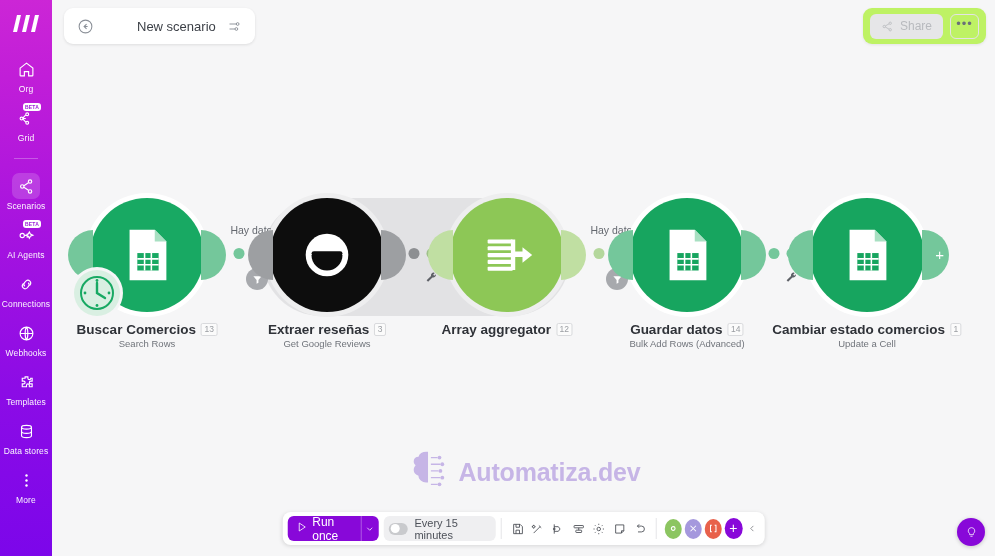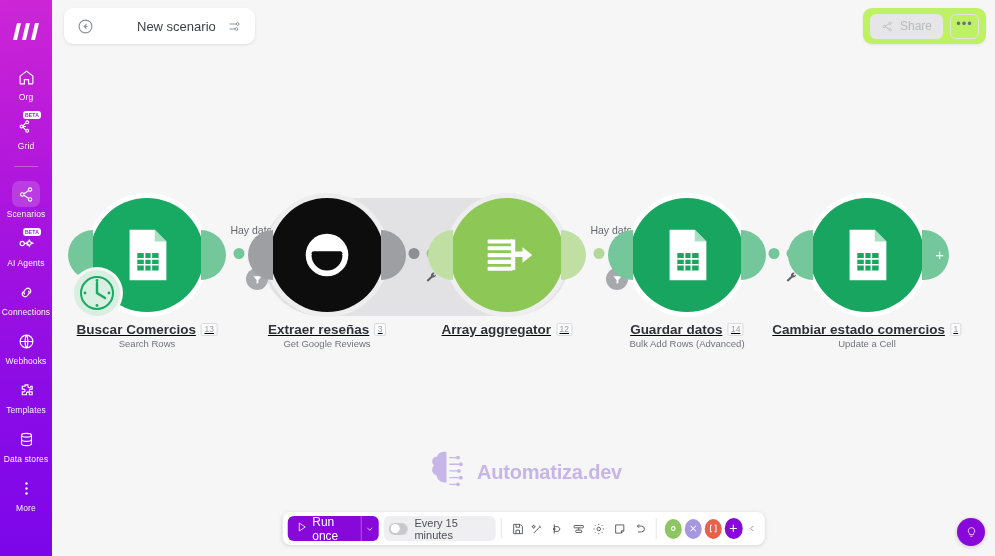--- a/index.html
+++ b/index.html
@@ -10,21 +10,21 @@
     background: #f7f7f8;
   }
   #app { position: relative; width: 995px; height: 556px; }
 
   
   .sidebar {
     position: absolute; left: 0; top: 0;
     width: 52px; height: 556px;
     background: linear-gradient(178deg, #cc26d6 0%, #c11ed8 14%, #a312e0 45%, #8c0ce6 70%, #7c06ea 100%);
     display: flex; flex-direction: column; align-items: center;
-    padding-top: 16px;
+    padding-top: 8px;
     z-index: 40;
   }
   .logo { width: 36px; height: 30px; display:flex; align-items:center; justify-content:center; margin-bottom: 18px; }
   .logo svg { width: 26px; height: 17px; }
   .nav-item {
     width: 52px; display: flex; flex-direction: column;
     align-items: center; justify-content: center;
     margin-bottom: 11px; cursor: pointer; position: relative;
   }
   .nav-icon {
@@ -130,21 +130,21 @@
     position:absolute; right:-25px; top:32px; width:27px; height:50px;
     background:#74c79b; border-radius: 0 25px 25px 0;
     display:flex; align-items:center; justify-content:flex-end; padding-right:5px;
     color:#fff; font-size:15px; line-height:14px; cursor:pointer;
   }
 
   .node-label {
     position: absolute; top: 124px; left: 50%; transform: translateX(-50%);
     white-space: nowrap; text-align: center;
   }
-  .nl-row { display:flex; align-items:center; gap:5px; justify-content:center;text-decoration:underline; }
+  .nl-row { display:flex; align-items:center; gap:5px; justify-content:center; }
   .nl-title { font-size: 13.5px; font-weight: bold; color: #2f3238; }
   .nl-badge {
     font-size: 8.5px; color: #9a9da2; border: 1px solid #d9dadd;
     border-radius: 2px; padding: 0 2.5px; line-height: 11px; background:#fbfbfb;
   }
   .nl-sub { font-size: 9.5px; color: #70747b; margin-top: 1px; }
 
   
   .conn { position: absolute; top: 8px; height: 114px; }
   .conn-label {
@@ -166,21 +166,21 @@
     position: absolute; top: 72px; left: 50%; transform: translateX(-50%);
     width: 14px; height: 14px;
   }
   .wrench svg { width: 13px; height: 13px; fill: #5e6167; }
 
   
   .watermark {
     position: absolute; left: 50%; top: 448px; transform: translateX(-50%);
     display: flex; align-items: center; gap: 10px; opacity: .95;
   }
-  .wm-text { font-size: 20px; font-weight: bold; color: #c4b2e6; letter-spacing: -0.2px; }
+  .wm-text { font-size: 25px; font-weight: bold; color: #c4b2e6; letter-spacing: -0.2px; }
   .wm-logo svg { width: 42px; height: 44px; }
 
   
   .toolbar {
     position: absolute; left: 50%; bottom: 11px; transform: translateX(-50%);
     height: 33px; background: #ffffff; border-radius: 8px;
     display: flex; align-items: center; box-shadow: 0 1px 4px rgba(0,0,0,.13);
     padding: 0 5px; 
   }
   .run-btn {

